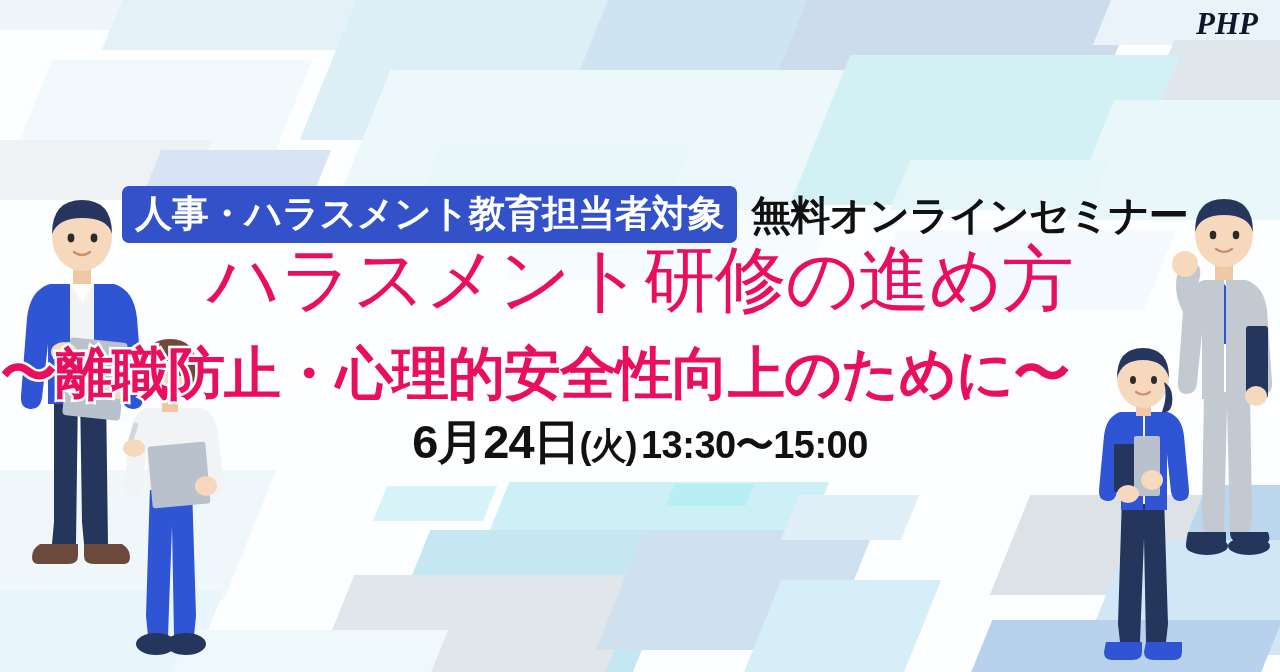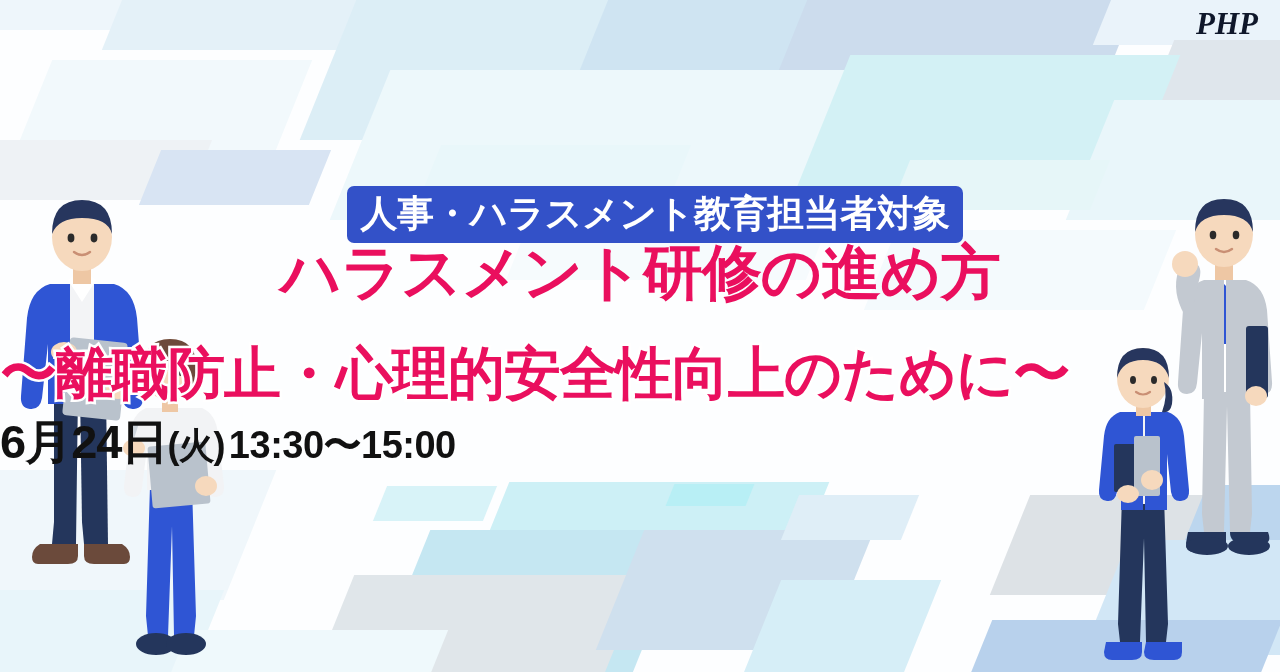--- a/index.html
+++ b/index.html
@@ -51,43 +51,43 @@
     font-size:40px;
     line-height:1;
     letter-spacing:-1px;
     white-space:nowrap;
   }
 
   #title-main{
     position:absolute;left:0;top:243px;width:1280px;
     text-align:center;
     color:#ea0f5e;
-    font-weight:bold;
-    font-size:60px;
+    font-weight:normal;
+    font-size:72px;
     line-height:1;
     letter-spacing:-1px;
     white-space:nowrap;
   }
 
   #title-sub{
     position:absolute;left:0;top:345px;width:1044px;
     text-align:center;
     color:#ea0f5e;
     font-weight:bold;
     font-size:57px;
     line-height:1;
     letter-spacing:-1px;
     white-space:nowrap;
     -webkit-text-stroke:5px #ffffff;
     paint-order:stroke fill;
   }
 
   #datetime{
     position:absolute;left:0;top:418px;width:1280px;
-    text-align:left;
+    text-align:center;
     color:#111111;
     font-weight:bold;
     line-height:1;
     white-space:nowrap;
   }
   #dt-date{font-size:47px;letter-spacing:-1px;}
   #dt-day{font-size:36px;letter-spacing:-1px;}
   #dt-time{font-size:38px;letter-spacing:-0.5px;}
 
   
@@ -248,20 +248,21 @@
     <path d="M31 36 q0 -33 29 -33 q29 0 29 33 q-5 -17 -29 -17 q-24 0 -29 17 Z" fill="#27365e"></path>
     <ellipse cx="49" cy="39" rx="3.3" ry="4.2" fill="#2b2b2b"></ellipse>
     <ellipse cx="72" cy="39" rx="3.3" ry="4.2" fill="#2b2b2b"></ellipse>
     <path d="M52 53 q8 6 16 0" stroke="#c98f74" stroke-width="2.4" fill="none" stroke-linecap="round"></path>
   </svg>
 
   <div id="content">
 
     <div id="line-top">
       <div id="badge">人事・ハラスメント教育担当者対象</div>
+      <div id="free-seminar">無料オンラインセミナー</div>
     </div>
 
     <div id="title-main">ハラスメント研修の進め方</div>
 
     <div id="title-sub">〜離職防止・心理的安全性向上のために〜</div>
 
     <div id="datetime">
       <span id="dt-date">6月24日</span><span id="dt-day">(火)</span>&nbsp;<span id="dt-time">13:30〜15:00</span>
     </div>
 

